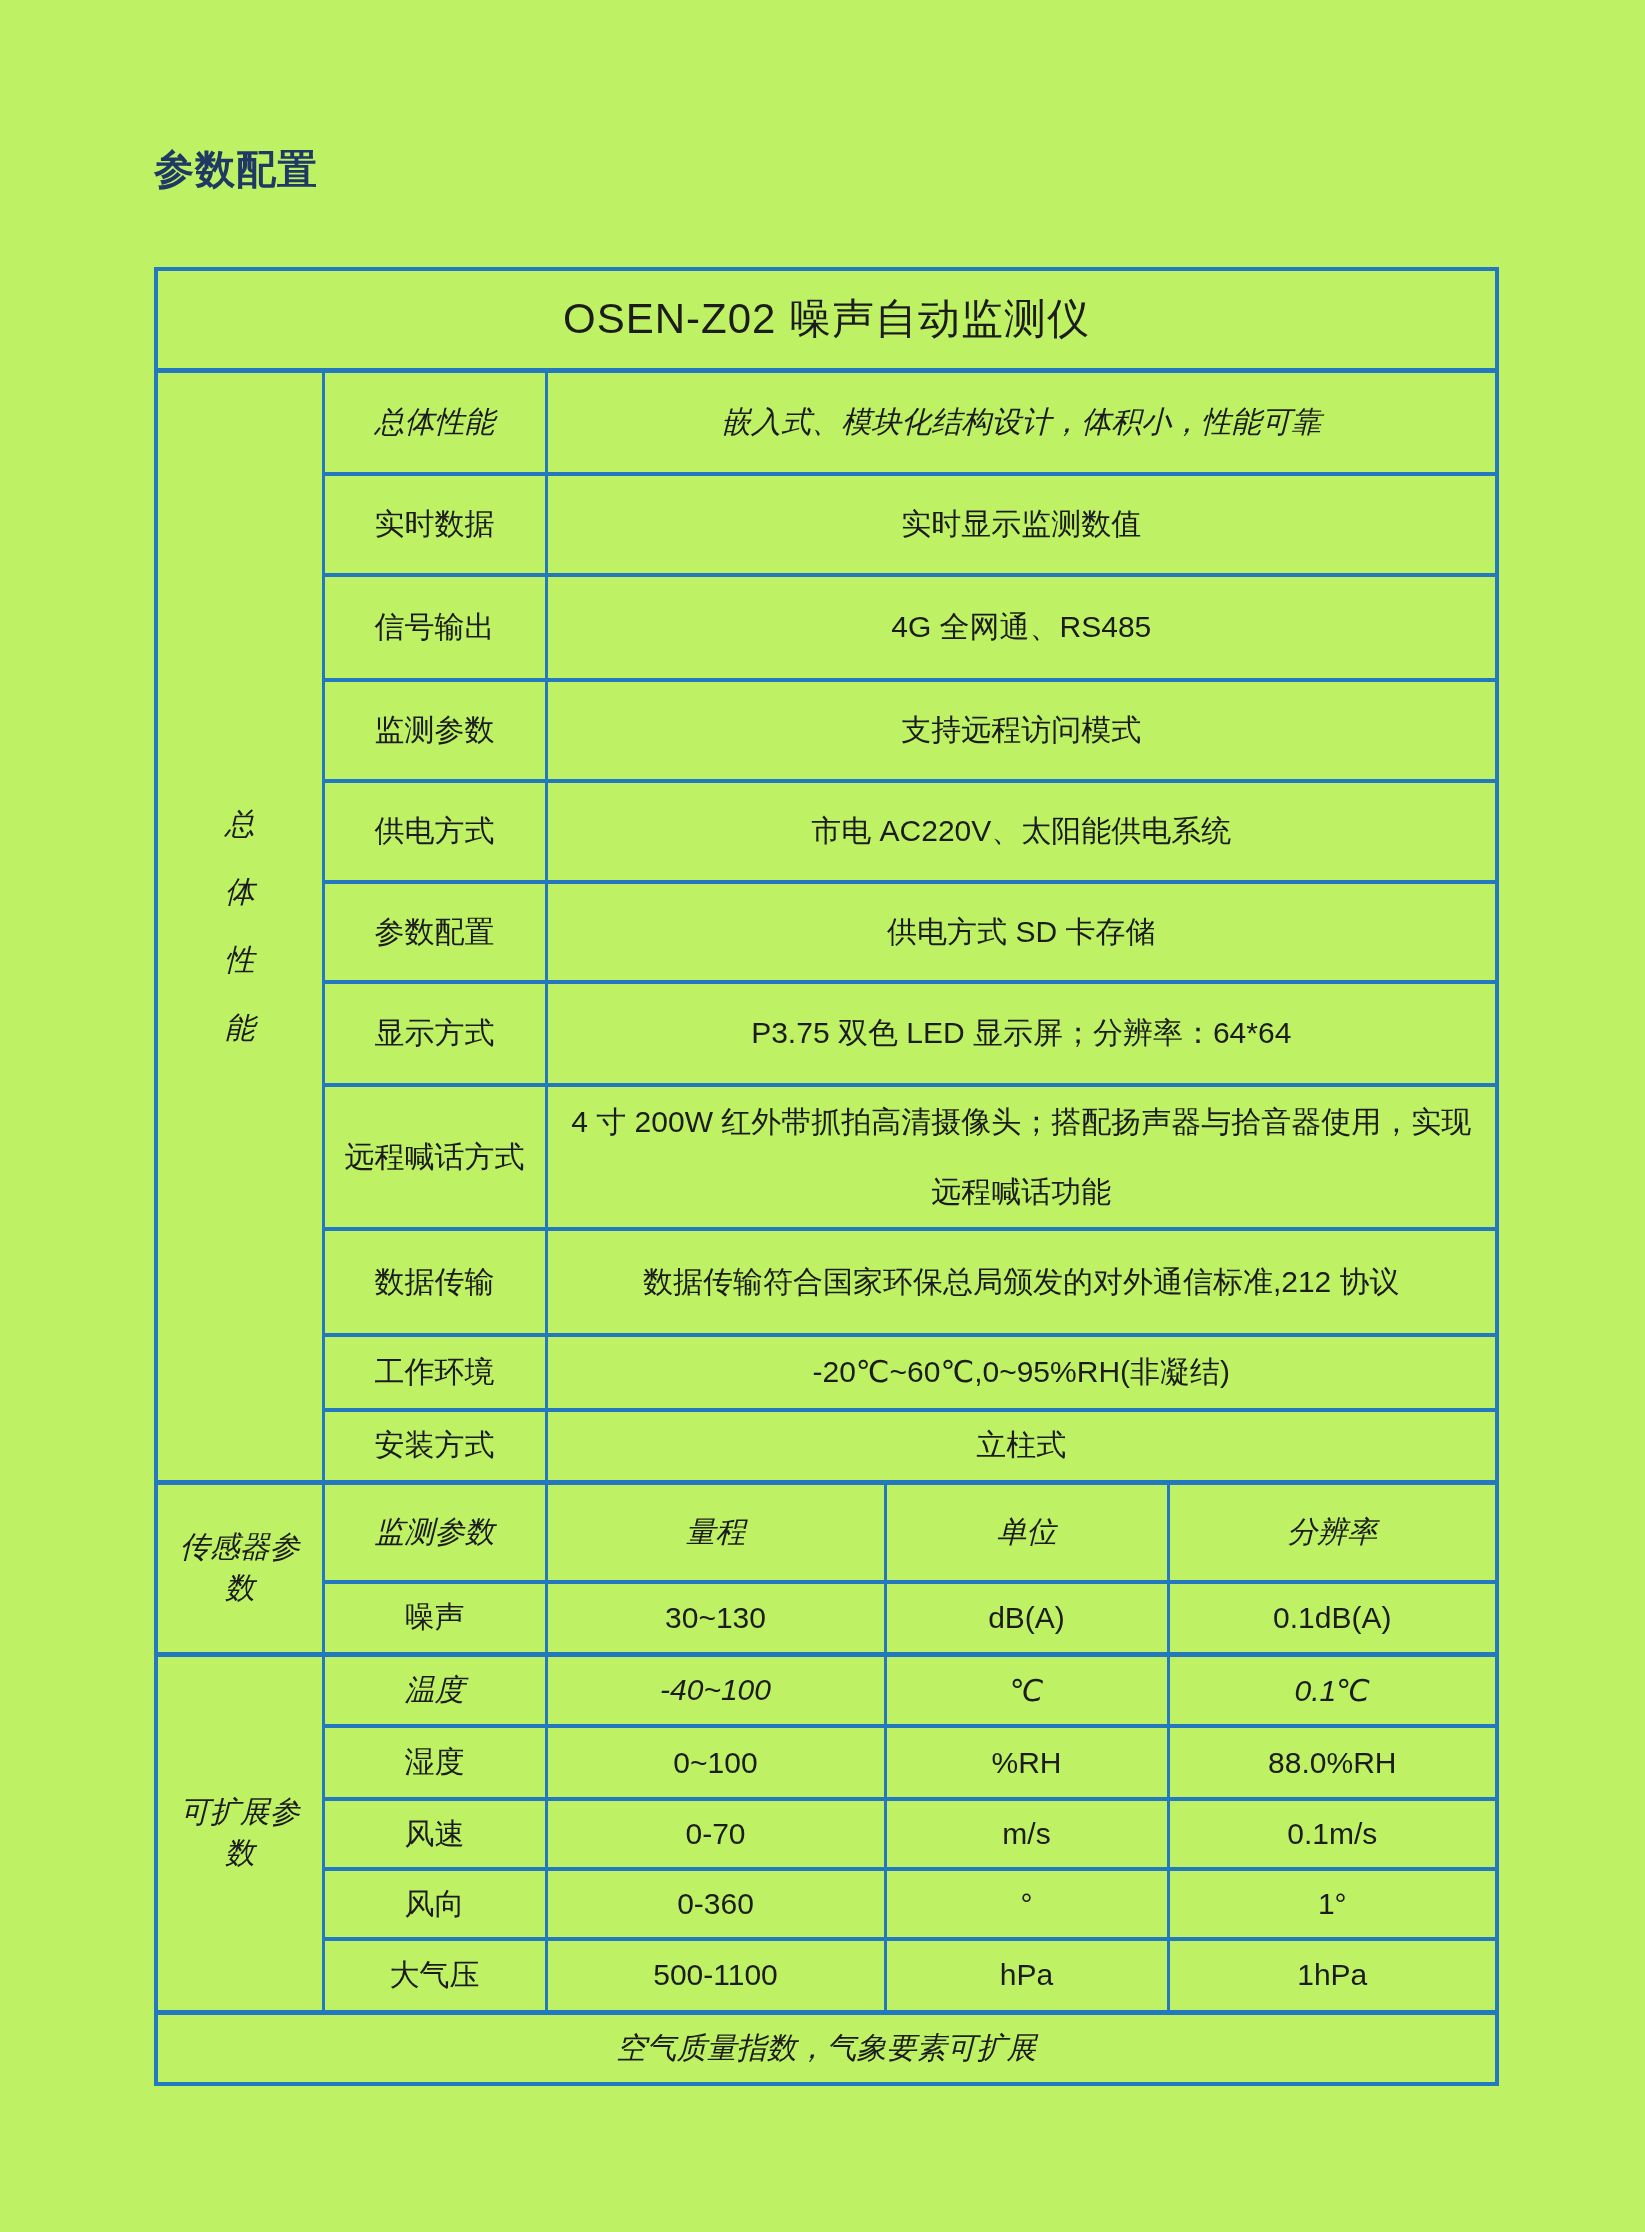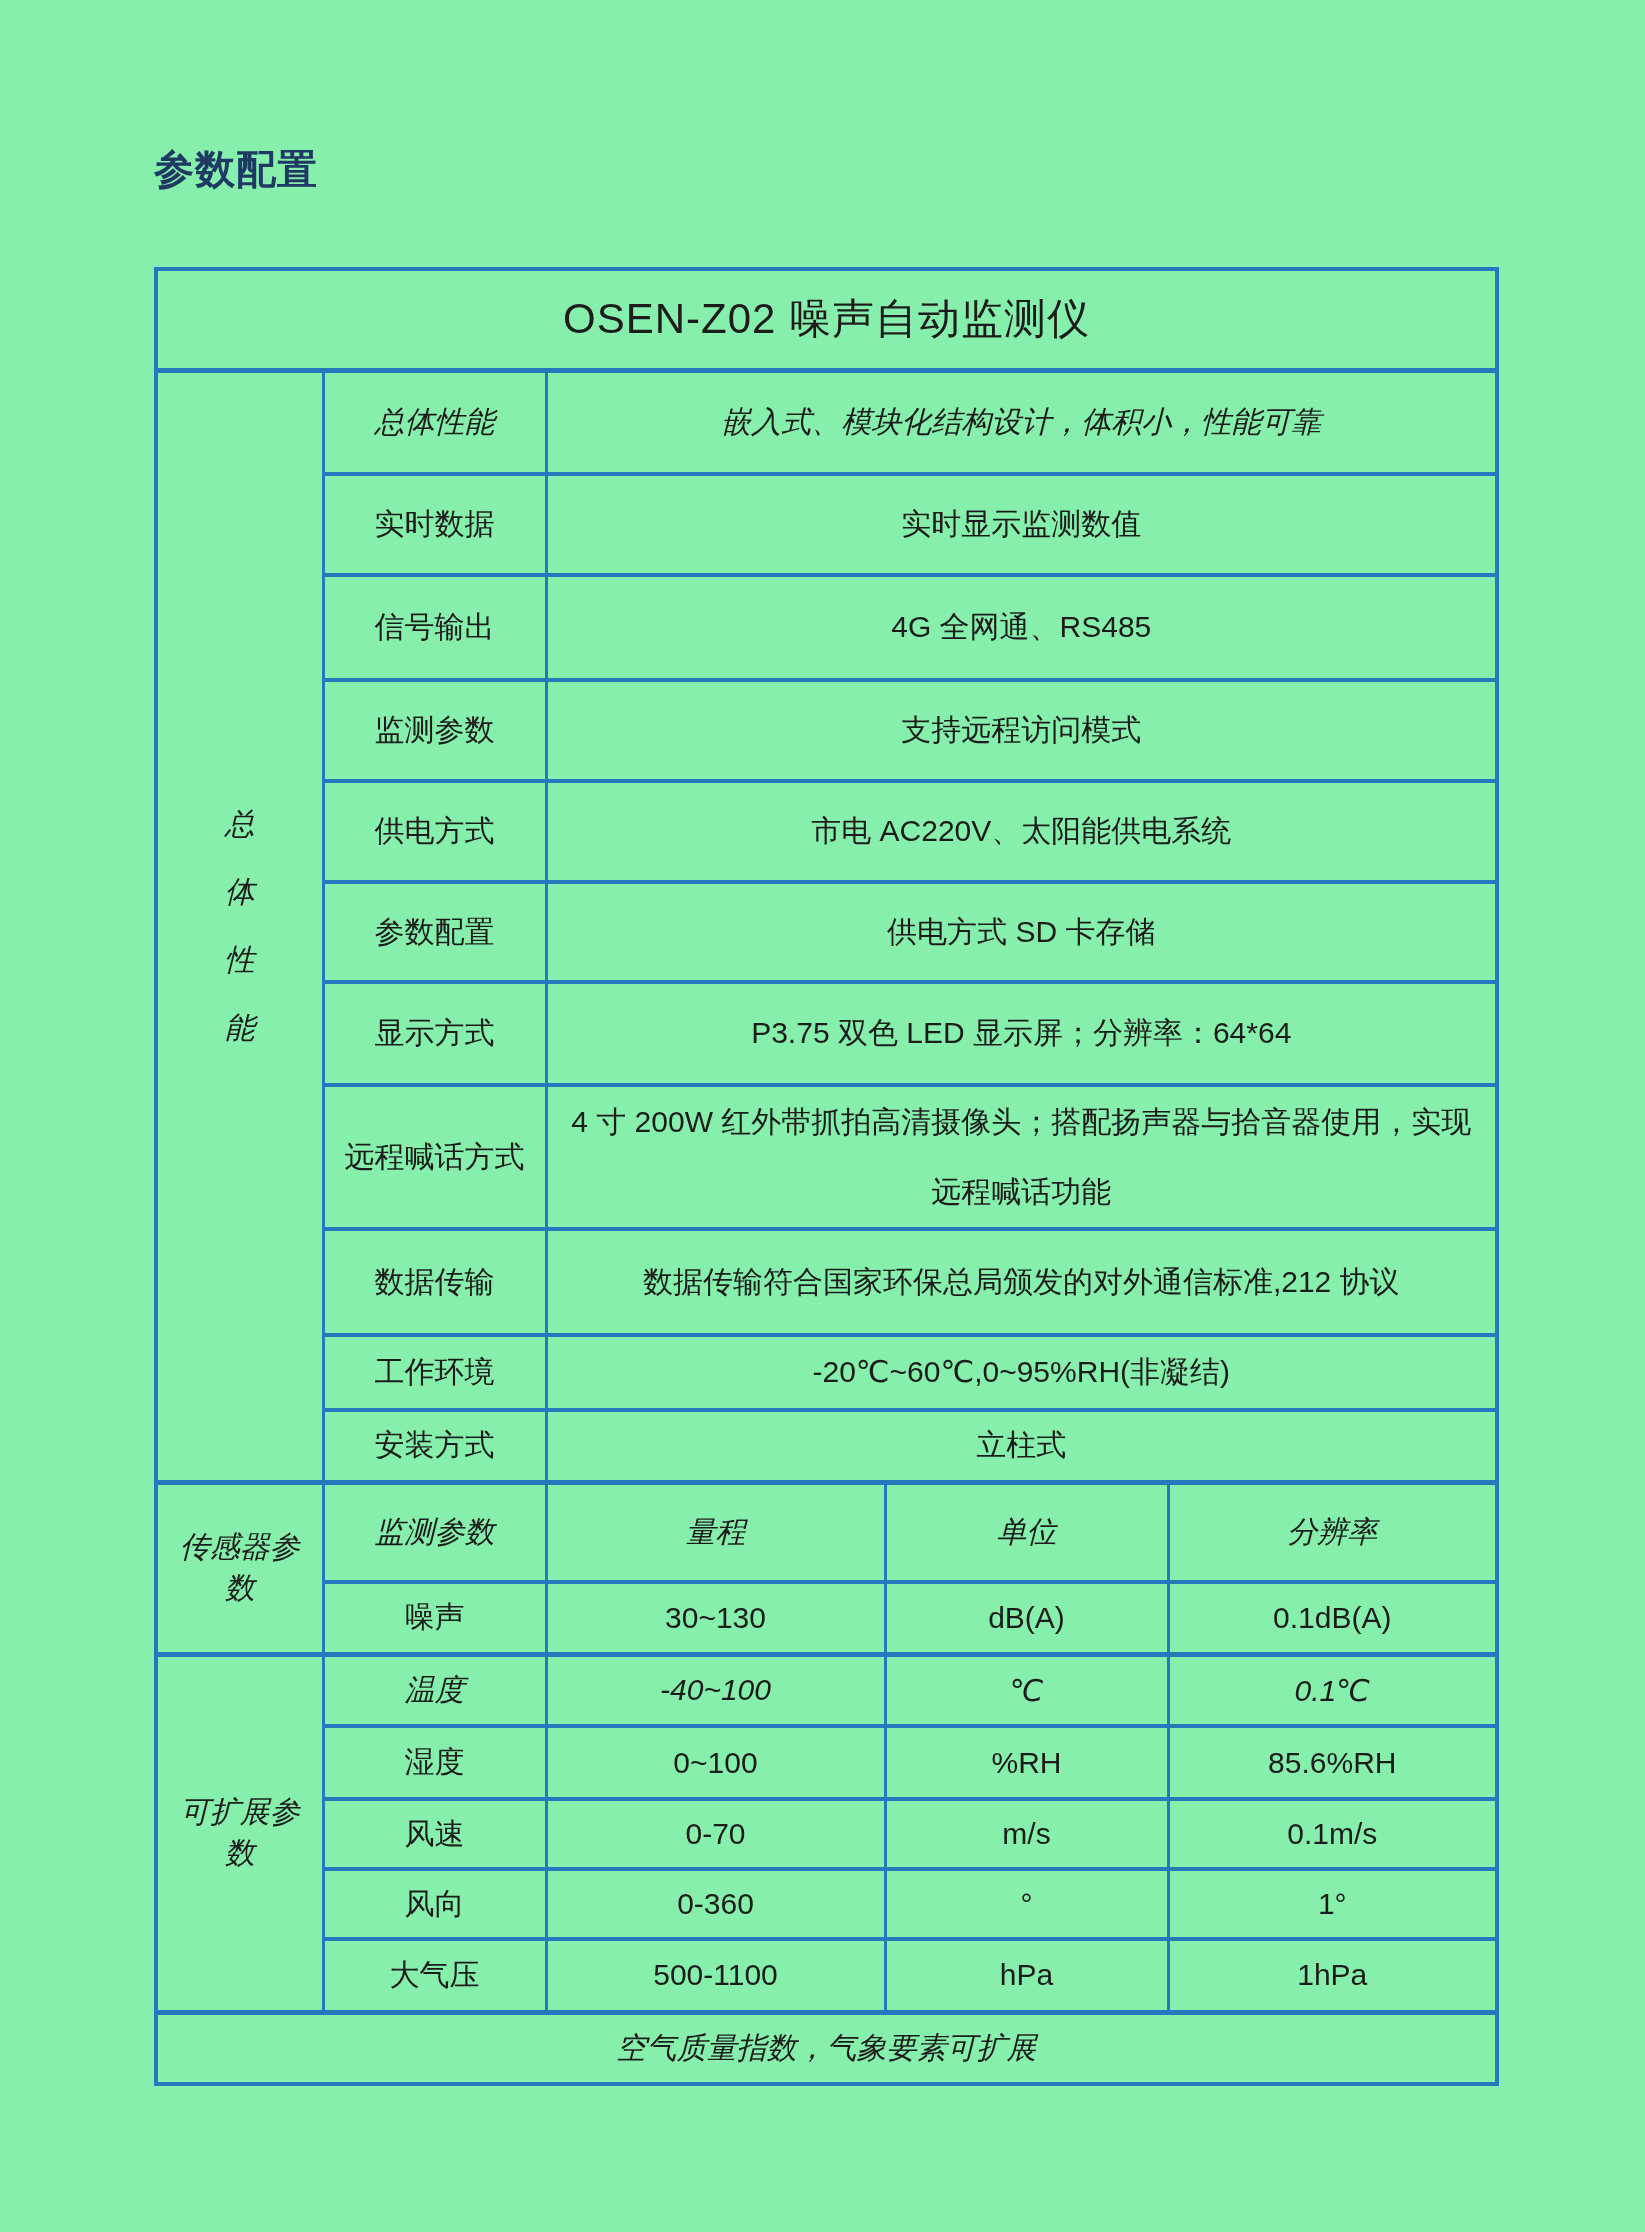--- a/index.html
+++ b/index.html
@@ -1,19 +1,19 @@
 <!DOCTYPE html>
 <html><head>
 <meta charset="utf-8">
 <style>
   html,body { margin:0; padding:0; background:#ffffff; }
   .page {
     position:relative;
     width:1646px; height:2233px;
-    background:#86efac;
+    background:#bef264;
     font-family:"Liberation Sans","DejaVu Sans",sans-serif;
     color:#1c1c1c;
   }
   .heading {
     position:absolute; left:154px; top:142px;
     font-size:40px; font-weight:bold; color:#1f3864;
     letter-spacing:1px;
   }
   table.spec {
     position:absolute; left:154px; top:267px;
@@ -124,21 +124,21 @@
       <td rowspan="5" class="group-cell">可扩展参数</td>
       <td>温度</td>
       <td>-40~100</td>
       <td>℃</td>
       <td>0.1℃</td>
     </tr>
     <tr style="height:73px">
       <td>湿度</td>
       <td>0~100</td>
       <td>%RH</td>
-      <td>85.6%RH</td>
+      <td>88.0%RH</td>
     </tr>
     <tr style="height:70px">
       <td>风速</td>
       <td>0-70</td>
       <td>m/s</td>
       <td>0.1m/s</td>
     </tr>
     <tr style="height:70px">
       <td>风向</td>
       <td>0-360</td>

